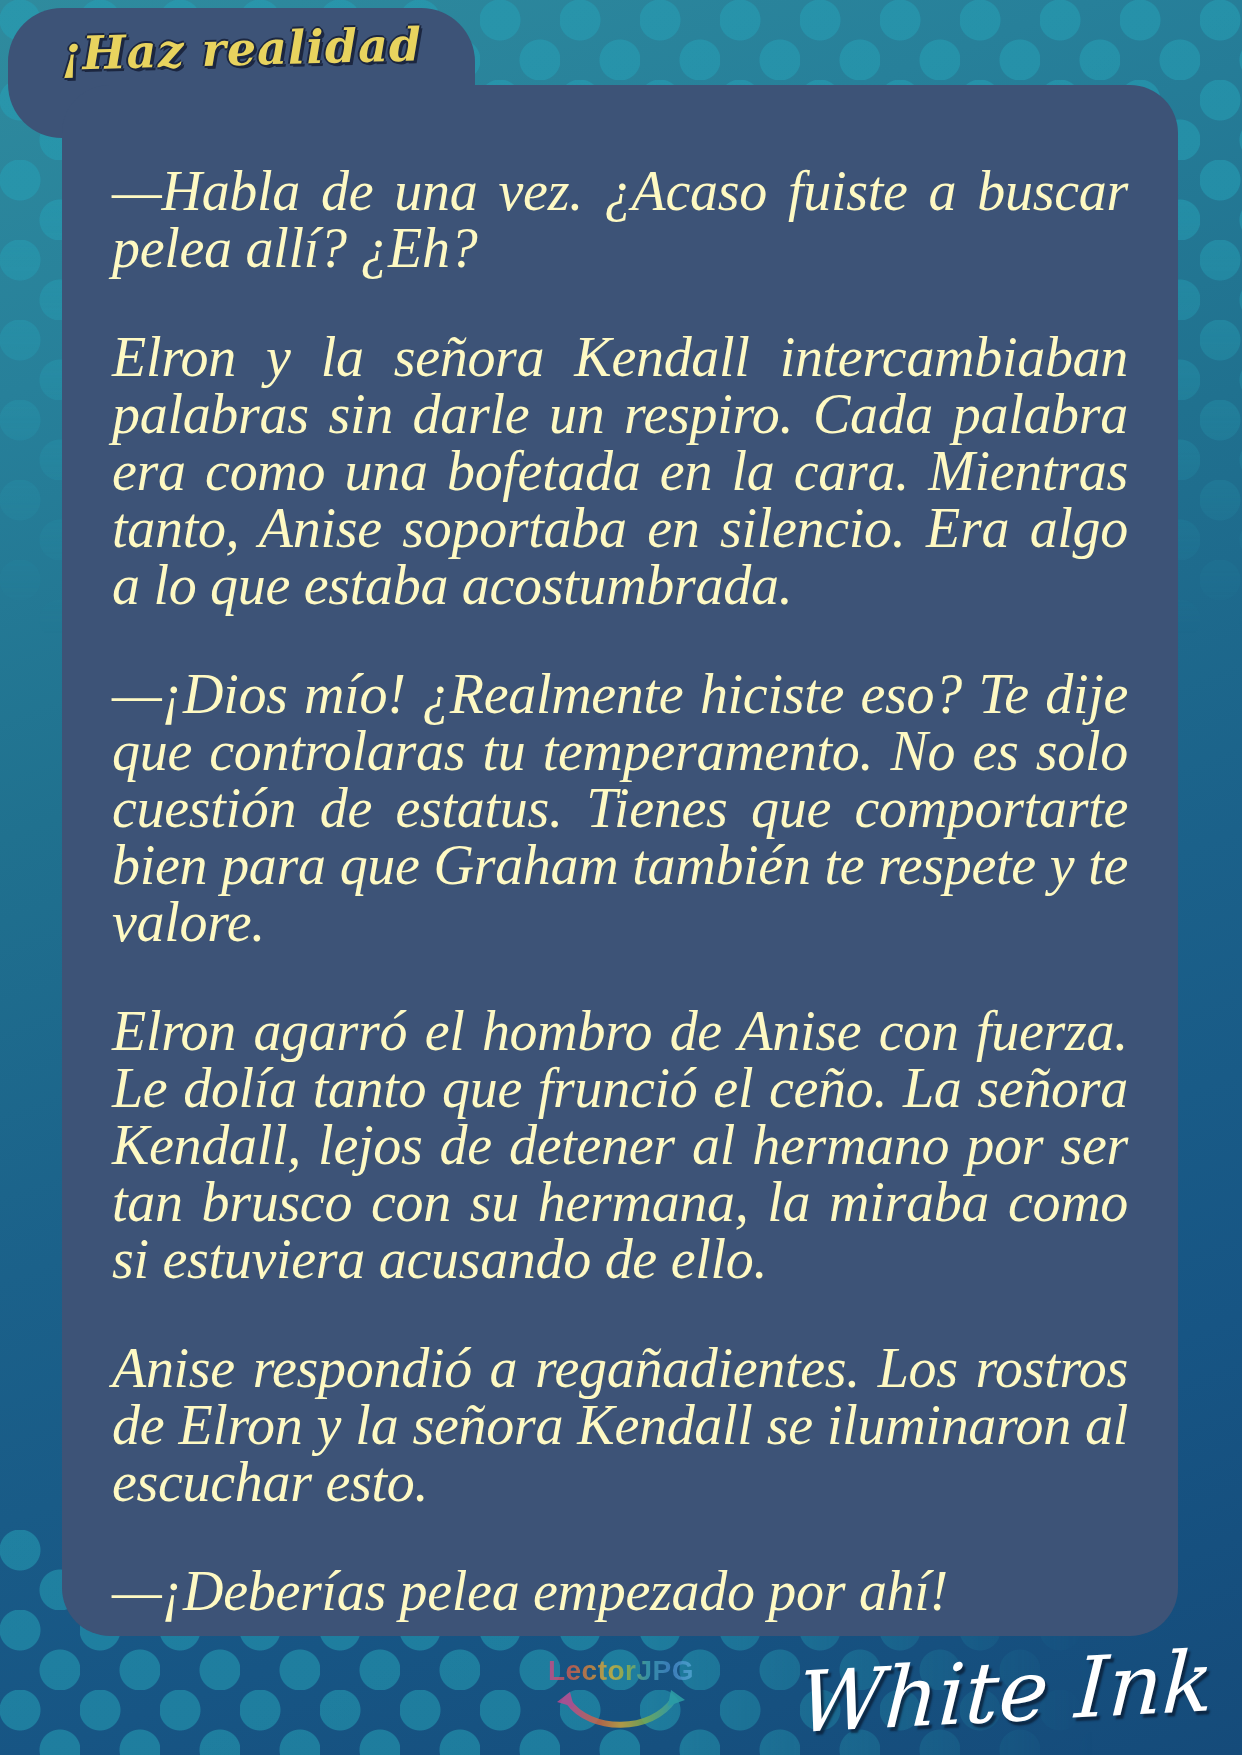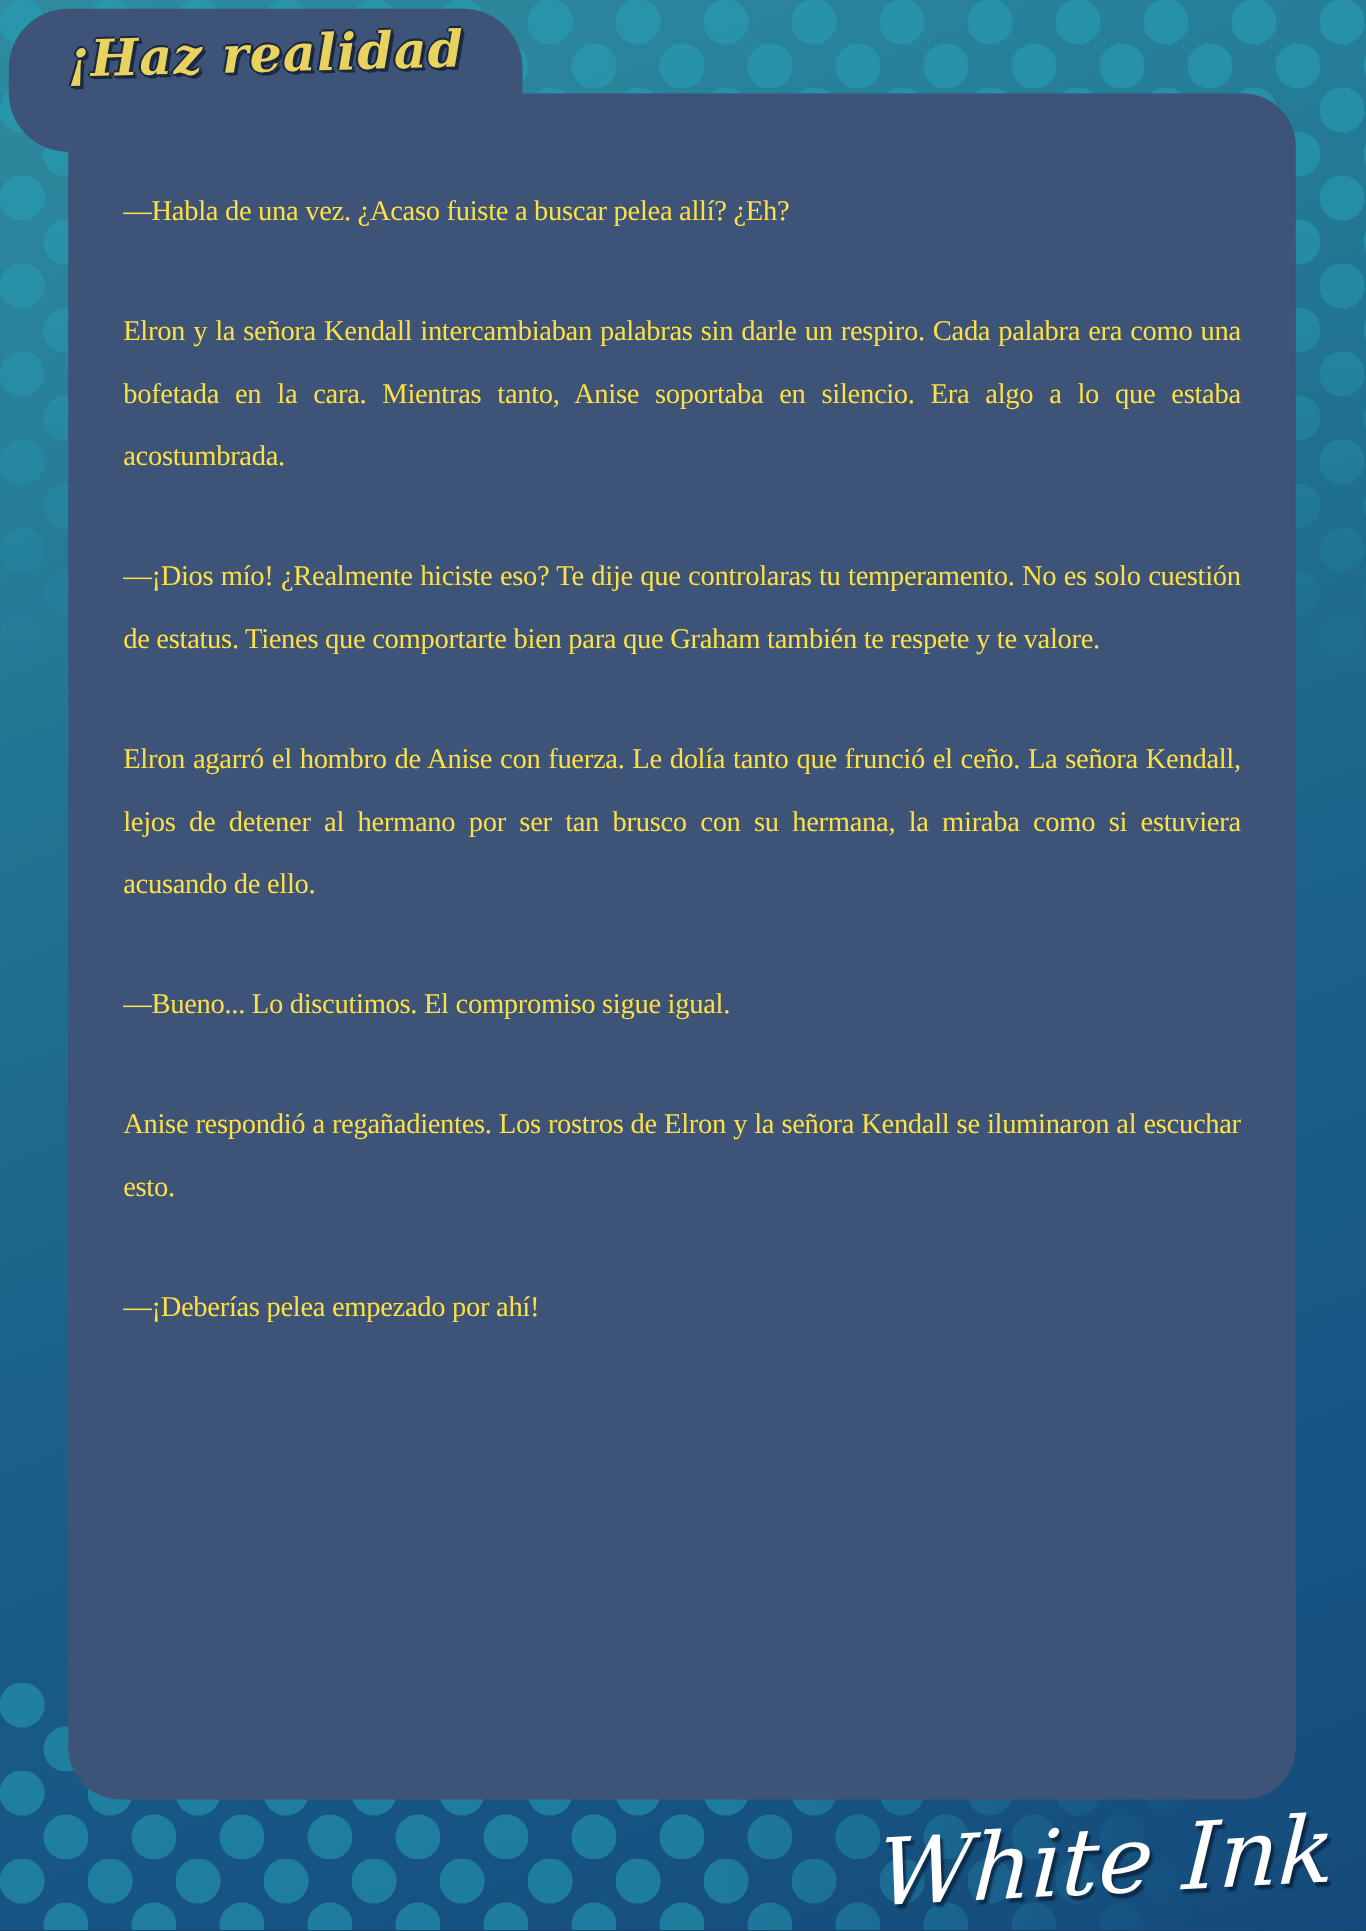--- a/index.html
+++ b/index.html
@@ -50,22 +50,22 @@
     text-shadow:-2px 0 0 #1c2740,2px 0 0 #1c2740,0 -2px 0 #1c2740,0 2px 0 #1c2740,3px 3px 0 #1c2740;
   }
   .logo-line2{margin-top:2px;font-size:38px;letter-spacing:2px;
     text-shadow:-2px 0 0 #1c2740,2px 0 0 #1c2740,0 -2px 0 #1c2740,0 2px 0 #1c2740,3px 3px 0 #1c2740;}
   .logo-tu{font-size:25px;margin-right:26px;position:relative;top:-6px;}
   .logo-deseo{letter-spacing:3px;}
   .logo-deseo::first-letter{font-size:46px;}
   .logo-bang{color:#d9b44a;font-size:46px;margin-left:8px;text-shadow:2px 2px 0 #1c2740;}
   
   .para{
-    margin:0 0 52px 0;font-size:26px;line-height:57px;color:#fde047;
-    text-align:justify;letter-spacing:-0.3px;
+    margin:0 0 52px 0;font-size:56px;line-height:57px;color:#fef9c3;
+    text-align:justify;letter-spacing:-0.3px;font-style:italic;
   }
   .para:last-child{margin-bottom:0;}
   
   .reader-logo{
     position:absolute;left:0;right:0;top:1655px;z-index:2;
     display:flex;flex-direction:column;align-items:center;opacity:.82;
   }
   .reader-text{
     font-family:"Liberation Sans","DejaVu Sans",sans-serif;
     font-weight:bold;font-size:28px;letter-spacing:0.5px;
@@ -98,21 +98,37 @@
       </div>
     </div>
   </div>
 
   <div class="card">
     <div class="paragraphs">
         <p class="para">—Habla de una vez. ¿Acaso fuiste a buscar pelea allí? ¿Eh?</p>
         <p class="para">Elron y la señora Kendall intercambiaban palabras sin darle un respiro. Cada palabra era como una bofetada en la cara. Mientras tanto, Anise soportaba en silencio. Era algo a lo que estaba acostumbrada.</p>
         <p class="para">—¡Dios mío! ¿Realmente hiciste eso? Te dije que controlaras tu temperamento. No es solo cuestión de estatus. Tienes que comportarte bien para que Graham también te respete y te valore.</p>
         <p class="para">Elron agarró el hombro de Anise con fuerza. Le dolía tanto que frunció el ceño. La señora Kendall, lejos de detener al hermano por ser tan brusco con su hermana, la miraba como si estuviera acusando de ello.</p>
-        <p class="para">—Bueno... Lo discutimos. El compromiso sigue igual.</p>
         <p class="para">Anise respondió a regañadientes. Los rostros de Elron y la señora Kendall se iluminaron al escuchar esto.</p>
         <p class="para">—¡Deberías pelea empezado por ahí!</p>
       </div>
   </div>
 
+  <div class="reader-logo">
+    <div class="reader-text">LectorJPG</div>
+    <svg class="smile" width="134" height="46" viewBox="0 0 134 46">
+      <defs>
+        <linearGradient id="lg" x1="0" y1="0" x2="1" y2="0">
+          <stop offset="0" stop-color="#c2498f"></stop>
+          <stop offset="0.3" stop-color="#d06a3f"></stop>
+          <stop offset="0.5" stop-color="#d1a83b"></stop>
+          <stop offset="0.72" stop-color="#7fae4e"></stop>
+          <stop offset="1" stop-color="#35a0a8"></stop>
+        </linearGradient>
+      </defs>
+      <path d="M14 12 C 36 44, 98 44, 120 10" stroke="url(#lg)" stroke-width="6" fill="none" stroke-linecap="round"></path>
+      <path d="M16 3 L3 13 L20 18 Z" fill="#c2498f"></path>
+      <path d="M117 1 L131 11 L114 17 Z" fill="#2fa3a8"></path>
+    </svg>
+  </div>
 
   <div class="signature">White Ink</div>
 </div>
 
 </body></html>

